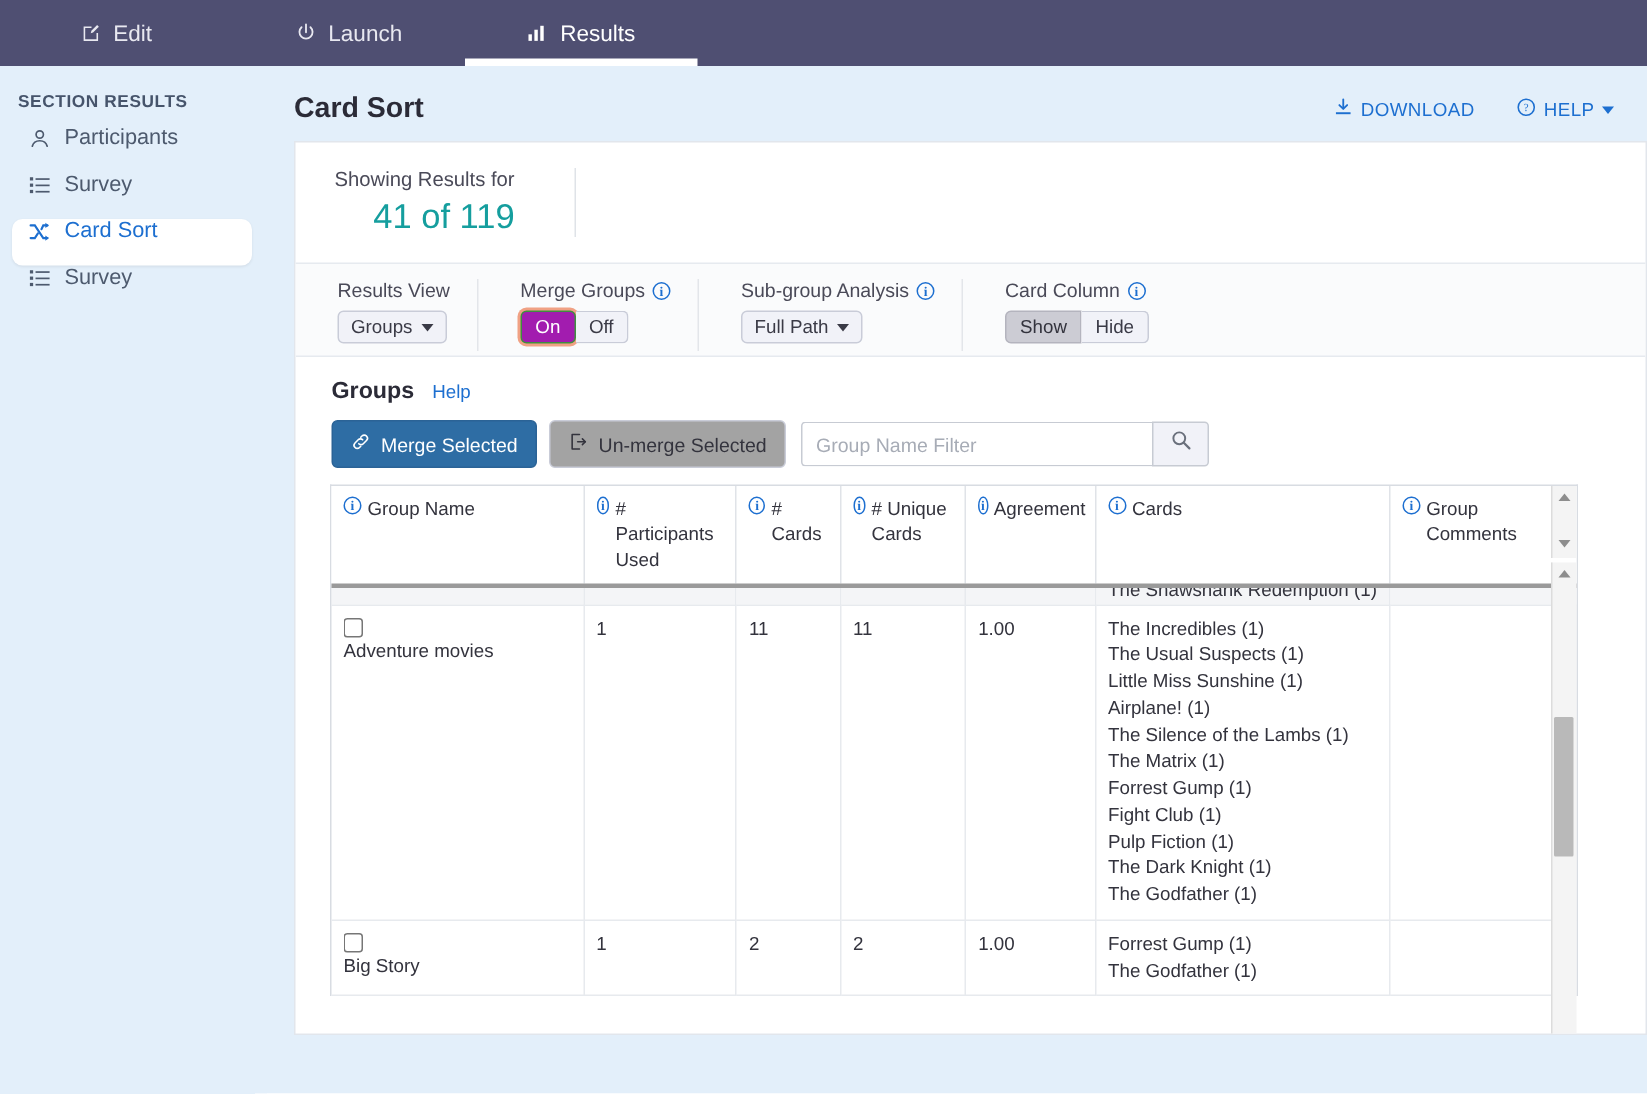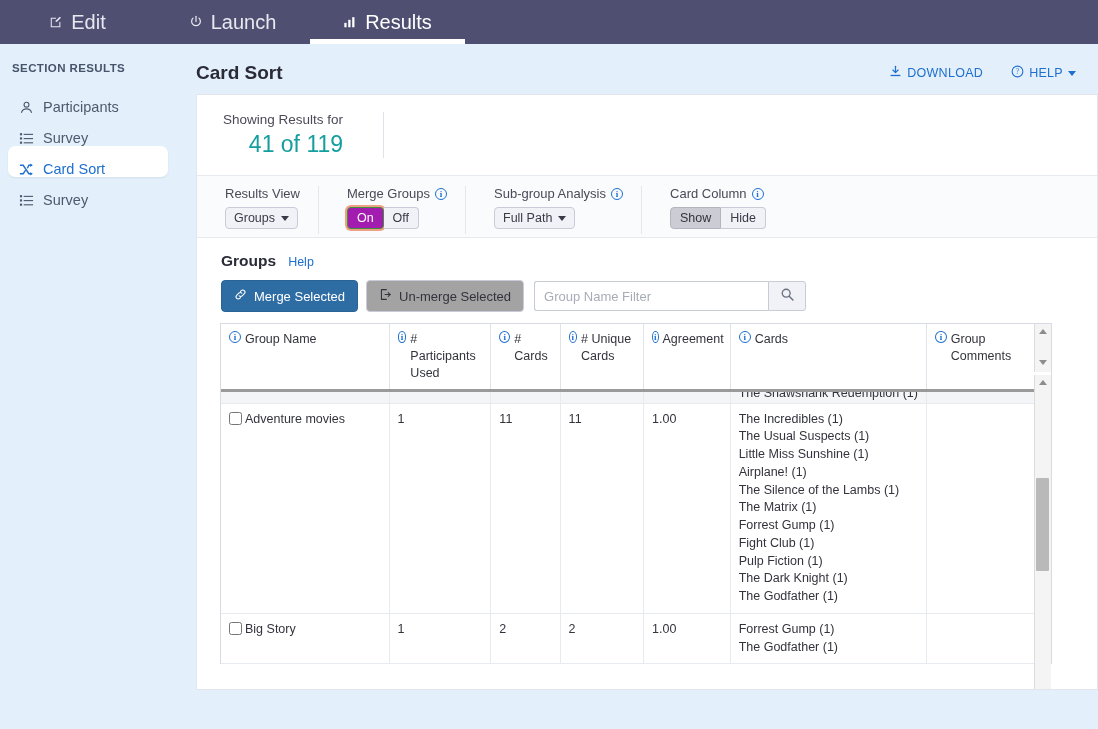--- a/index.html
+++ b/index.html
@@ -19,21 +19,21 @@
     align-items: stretch;
     position: relative;
   }
   .topnav-tab {
     width: 155px;
     display: flex;
     align-items: center;
     justify-content: center;
     gap: 8px;
     color: #e8e8f0;
-    font-size: 20px;
+    font-size: 15px;
     position: relative;
     cursor: pointer;
     user-select: none;
   }
   .topnav-tab.active { color: #ffffff; }
   .topnav-tab.active::after {
     content: "";
     position: absolute;
     left: 0; right: 0; bottom: 0;
     height: 5px;
@@ -53,21 +53,21 @@
   }
   .sidebar-title {
     font-size: 11.5px;
     font-weight: bold;
     color: #46546b;
     letter-spacing: 0.4px;
     padding: 0 0 10px 12px;
   }
   .side-item {
     display: flex;
-    align-items: flex-end;
+    align-items: flex-start;
     gap: 9px;
     height: 31px;
     margin: 0 10px 0 8px;
     padding-left: 10px;
     border-radius: 7px;
     font-size: 14.5px;
     color: #4d5a6e;
     cursor: pointer;
   }
   .side-item.active {
@@ -264,21 +264,21 @@
     font-size: 12.5px;
     color: #33333d;
     vertical-align: top;
     padding: 7px 6px 7px 8px;
     border-right: 1px solid #e7eaee;
     border-bottom: 1px solid #e7eaee;
     line-height: 1.42;
   }
   tbody tr.alt td { background: #f4f5f7; }
   tbody td.cards div { white-space: nowrap; }
-  .gname { display: flex; align-items: flex-start; gap: 1px; }
+  .gname { display: flex; align-items: flex-start; gap: 1px; flex-direction: column; }
   .gname input { margin: 1px 2px 0 0; }
   .merged { text-decoration: underline; }
 
   .clip-row td {
     height: 11px;
     padding: 0 6px 0 8px;
     overflow: hidden;
     color: #33333d;
   }
   .clip-inner { height: 11px; overflow: hidden; position: relative; }

